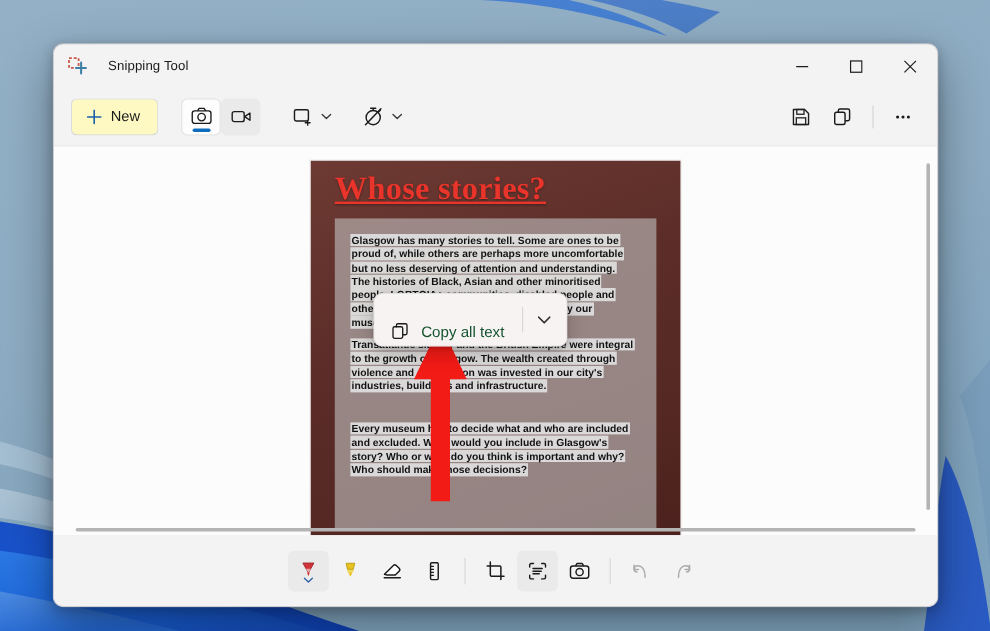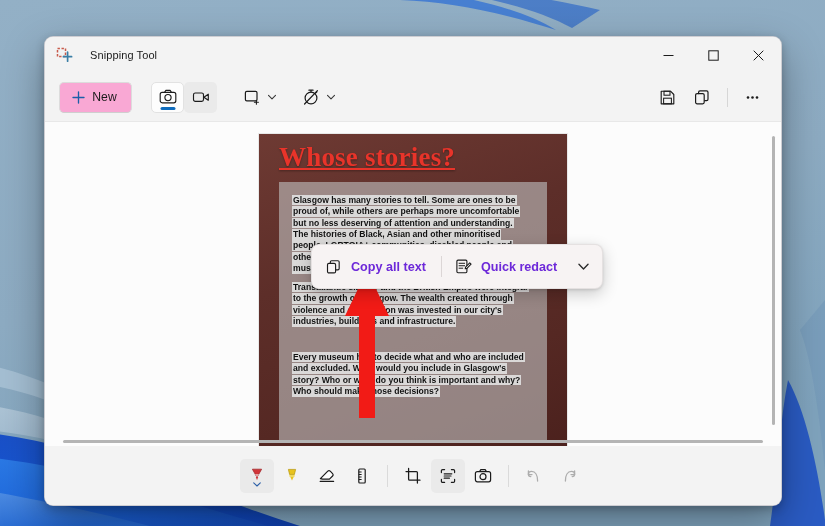--- a/index.html
+++ b/index.html
@@ -58,21 +58,21 @@
     display: flex; align-items: center;
     padding: 0 12px 0 14px;
     background: #f3f3f3;
     position: relative;
   }
   #new-button {
     height: 31px;
     min-width: 73px;
     display: flex; align-items: center; justify-content: center;
     gap: 7px;
-    background: #f9a8d4;
+    background: #fef9c3;
     border: 1px solid #dcdcdc;
     border-bottom-color: #cfcfcf;
     border-radius: 5px;
     font-size: 12.2px;
     color: #1b1b1b;
     padding: 0 11px 0 9px;
     cursor: default;
   }
   .tb-group { display: flex; align-items: center; }
   .tb-btn {
@@ -187,28 +187,27 @@
     display: flex; align-items: center;
     background: #f7f3f3;
     border: 1px solid rgba(0,0,0,0.07);
     border-radius: 8px;
     box-shadow: 0 5px 16px rgba(0,0,0,0.20), 0 1px 3px rgba(0,0,0,0.12);
     padding: 0 4px;
     z-index: 20;
   }
   .popup-item {
     height: 35px;
-    display: flex; align-items: center; gap: 9px;
+    display: flex; align-items: flex-end; gap: 9px;
     padding: 0 12px 0 10px;
     border-radius: 5px;
     font-size: 12.6px;
-    color: #6d28d9;
+    color: #14532d;
     cursor: default;
     white-space: nowrap;
-    font-weight: bold;
   }
   .popup-sep { width: 1px; height: 21px; background: #dcd6d6; margin: 0 3px; }
   #popup-chevron {
     width: 29px; height: 35px;
     display: flex; align-items: center; justify-content: center;
     border-radius: 5px; cursor: default;
   }
 
   
   #v-scrollbar {
@@ -431,28 +430,20 @@
       <div class="popup-item">
         <svg width="16" height="16" viewBox="0 0 17 17" aria-hidden="true">
           <rect x="1.6" y="4.6" width="8.6" height="10.2" rx="1.5" fill="none" stroke="#1b1b1b" stroke-width="1.2"></rect>
           <path d="M4.6 4.6 V3.3 C4.6 2.5 5.2 1.9 6 1.9 H12.6 C13.4 1.9 14 2.5 14 3.3 V10.2 C14 11 13.4 11.6 12.6 11.6 H10.8" fill="none" stroke="#1b1b1b" stroke-width="1.2" stroke-linecap="round"></path>
         </svg>
         <span>Copy all text</span>
       </div>
 
       <span class="popup-sep"></span>
 
-      <div class="popup-item">
-        <svg width="17" height="17" viewBox="0 0 18 18" aria-hidden="true">
-          <rect x="2" y="2.2" width="10.6" height="13.4" rx="1.2" fill="none" stroke="#1b1b1b" stroke-width="1.2"></rect>
-          <path d="M4.3 5.6 H10.2 M4.3 8.2 H10.2 M4.3 10.8 H8.2" stroke="#1b1b1b" stroke-width="1.05" stroke-linecap="round"></path>
-          <path d="M11.2 9.6 L15.6 5.2 L17 6.6 L12.6 11 L10.8 11.4 Z" fill="#fff" stroke="#1b1b1b" stroke-width="1.15" stroke-linejoin="round"></path>
-        </svg>
-        <span>Quick redact</span>
-      </div>
 
       <div id="popup-chevron">
         <svg width="13" height="13" viewBox="0 0 12 12" aria-hidden="true">
           <path d="M1.8 4 L6 8.3 L10.2 4" fill="none" stroke="#2a2a2a" stroke-width="1.25" stroke-linecap="round" stroke-linejoin="round"></path>
         </svg>
       </div>
     </div>
 
     <div id="v-scrollbar"></div>
     <div id="h-scrollbar"></div>

